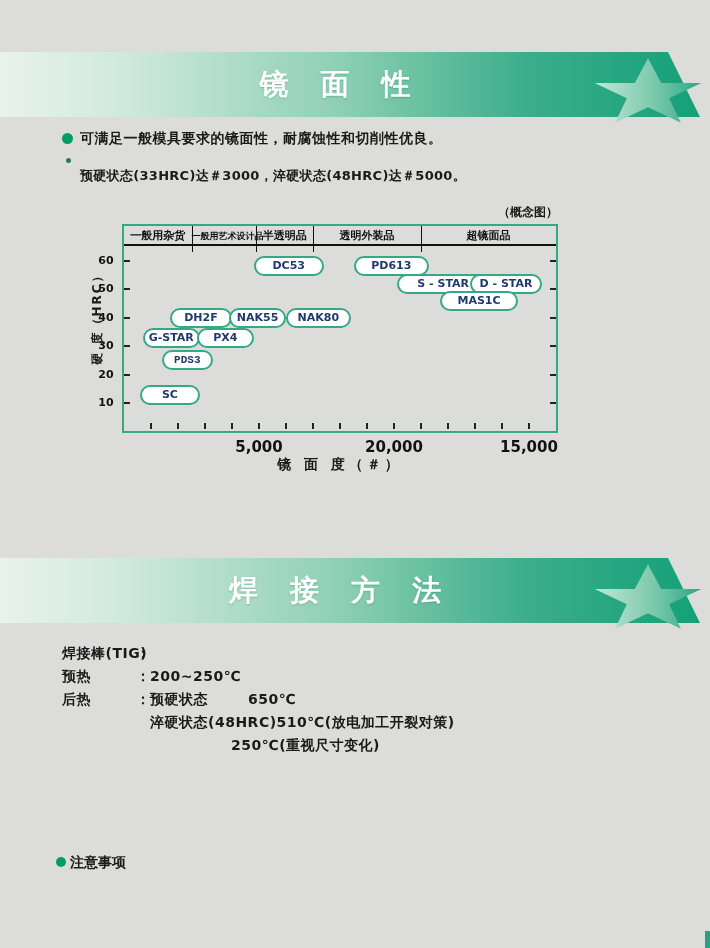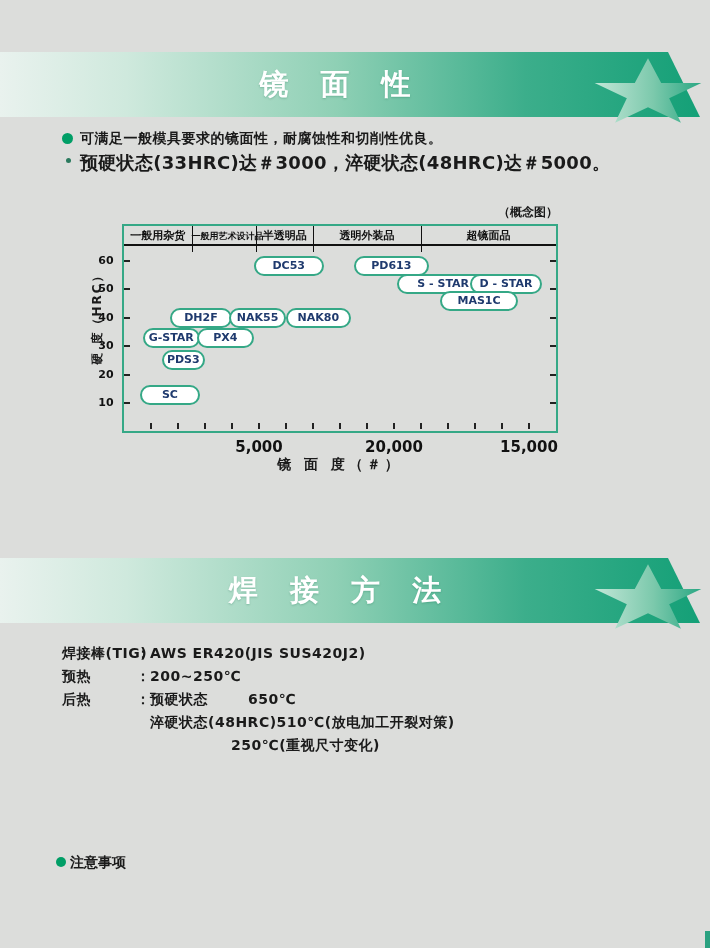--- a/index.html
+++ b/index.html
@@ -19,21 +19,21 @@
     position:absolute; left:0; top:0; width:670px; height:65px;
     line-height:65px; text-align:center; color:#ffffff;
     font-size:29px; font-weight:bold; letter-spacing:8px; word-spacing:6px;
     padding-left:8px; text-shadow:0 1px 2px rgba(0,90,60,.25);
   }
   .star-svg { position:absolute; width:112px; height:68px; left:592px; }
   
   .dot-big { position:absolute; width:11px; height:11px; border-radius:50%; background:#009e66; }
   .dot-small { position:absolute; width:5px; height:5px; border-radius:50%; background:#2b7a5e; }
   .line-bold { position:absolute; font-size:14px; font-weight:bold; letter-spacing:.5px; white-space:nowrap; }
-  .line-plain { position:absolute; font-size:18px; font-weight:600; letter-spacing:.3px; white-space:nowrap; }
+  .line-plain { position:absolute; font-size:13px; font-weight:600; letter-spacing:.3px; white-space:nowrap;margin-top:16px; }
   
   .concept-note { position:absolute; left:498px; top:204px; font-size:12px; font-weight:bold; }
   #chart {
     position:absolute; left:122px; top:224px; width:436px; height:209px;
     border:2px solid #35a886; background:transparent;
   }
   #band {
     position:absolute; left:0; top:0; width:432px; height:20px;
     border-bottom:2px solid #111;
   }
@@ -155,36 +155,35 @@
       <div class="pill" style="left: 129.6px; width: 70.2px; top: 30.49px;">DC53</div>
       <div class="pill" style="left: 229.5px; width: 75.6px; top: 30.49px;">PD613</div>
       <div class="pill" style="left: 272.7px; width: 93px; top: 47.56px;">S - STAR</div>
       <div class="pill" style="left: 345.6px; width: 72.9px; top: 47.56px;">D - STAR</div>
       <div class="pill" style="left: 315.9px; width: 78.3px; top: 64.63px;">MAS1C</div>
       <div class="pill" style="left: 45.9px; width: 62.1px; top: 81.7px;">DH2F</div>
       <div class="pill" style="left: 105.3px; width: 56.7px; top: 81.7px;">NAK55</div>
       <div class="pill" style="left: 162px; width: 64.8px; top: 81.7px;">NAK80</div>
       <div class="pill" style="left: 18.9px; width: 56.7px; top: 101.615px;">G-STAR</div>
       <div class="pill" style="left: 72.9px; width: 56.7px; top: 101.615px;">PX4</div>
-      <div class="pill" style="left: 37.8px; width: 43px; top: 124.375px;">PDS3</div>
+      <div class="pill" style="left: 37.8px; width: 51px; top: 124.375px; font-family: Liberation Mono, monospace;">PDS3</div>
       <div class="pill" style="left: 16.2px; width: 59.4px; top: 158.515px;">SC</div>
     </div>
   <div id="ylabel">硬 度（HRC）</div>
   <div id="xlabel">镜 面 度（＃）</div>
 
   <div class="banner" style="top:558px;">
     <div class="banner-title">焊 接 方 法</div>
   </div>
   <svg class="star-svg" style="top:563px;" viewBox="0 0 100 100" preserveAspectRatio="none">
     <polygon points="50,2 61.8,38.2 97.6,38.2 68.9,60.5 79.4,96.6 50,74 20.6,96.6 31.1,60.5 2.4,38.2 38.2,38.2" fill="url(#starGrad)"></polygon>
   </svg>
 
   <div class="weld-cell" style="left:62px;  top:645px;">焊接棒(TIG)</div>
   <div class="weld-cell" style="left:136px; top:645px;">：</div>
-  <div class="weld-cell" style="left:150px; top:645px;">AWS ER420(JIS SUS420J2)</div>
 
   <div class="weld-cell" style="left:62px;  top:668px;">预热</div>
   <div class="weld-cell" style="left:136px; top:668px;">：</div>
   <div class="weld-cell" style="left:150px; top:668px;">200~250℃</div>
 
   <div class="weld-cell" style="left:62px;  top:691px;">后热</div>
   <div class="weld-cell" style="left:136px; top:691px;">：</div>
   <div class="weld-cell" style="left:150px; top:691px;">预硬状态</div>
   <div class="weld-cell" style="left:248px; top:691px;">650℃</div>
 

